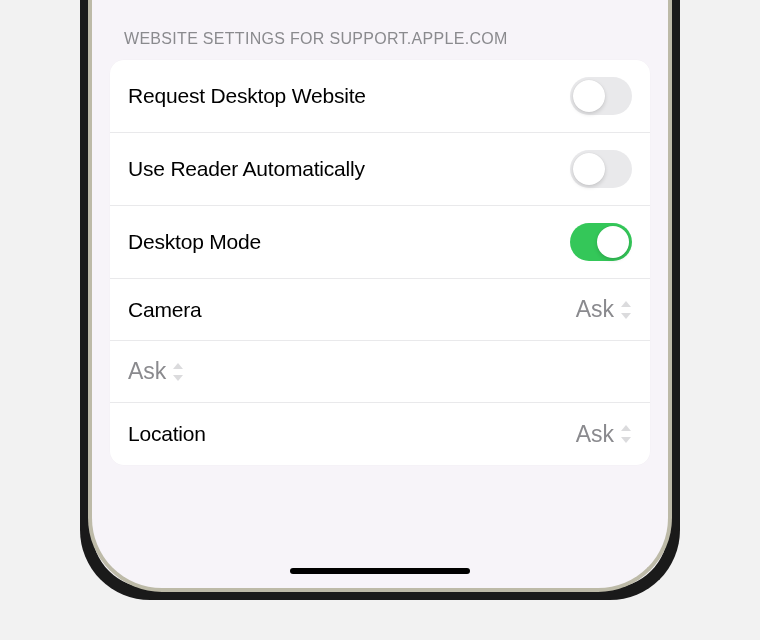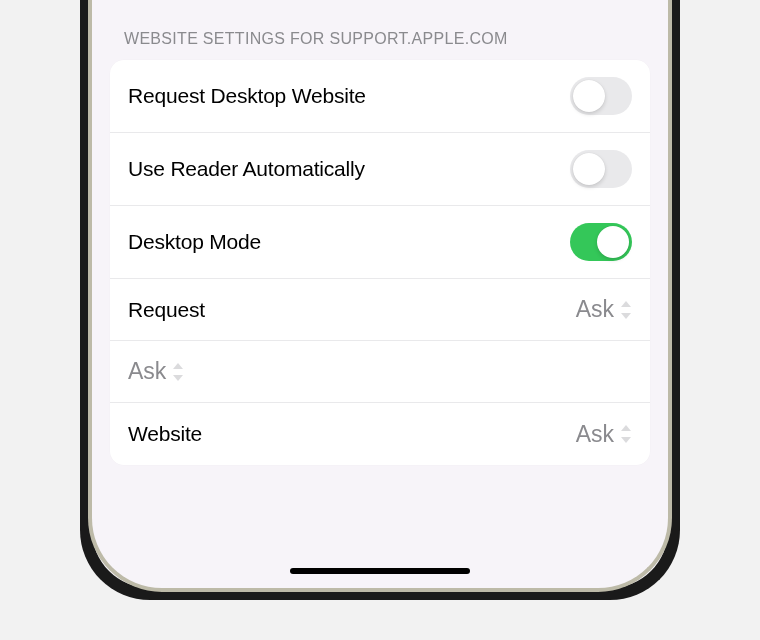--- a/index.html
+++ b/index.html
@@ -197,36 +197,36 @@
         </div>
 
         <div class="settings-row">
           <span class="row-label">Desktop Mode</span>
           <div class="toggle on">
             <div class="knob"></div>
           </div>
         </div>
 
         <div class="settings-row">
-          <span class="row-label">Request</span>
+          <span class="row-label">Camera</span>
           <div class="row-value-wrap">
             <span class="row-value">Ask</span>
             <span class="updown-icon"></span>
           </div>
         </div>
 
         <div class="settings-row">
           <div class="row-value-wrap">
             <span class="row-value">Ask</span>
             <span class="updown-icon"></span>
           </div>
         </div>
 
         <div class="settings-row">
-          <span class="row-label">Website</span>
+          <span class="row-label">Location</span>
           <div class="row-value-wrap">
             <span class="row-value">Ask</span>
             <span class="updown-icon"></span>
           </div>
         </div>
 
       </div>
 
       <div class="home-indicator"></div>
     </div>

